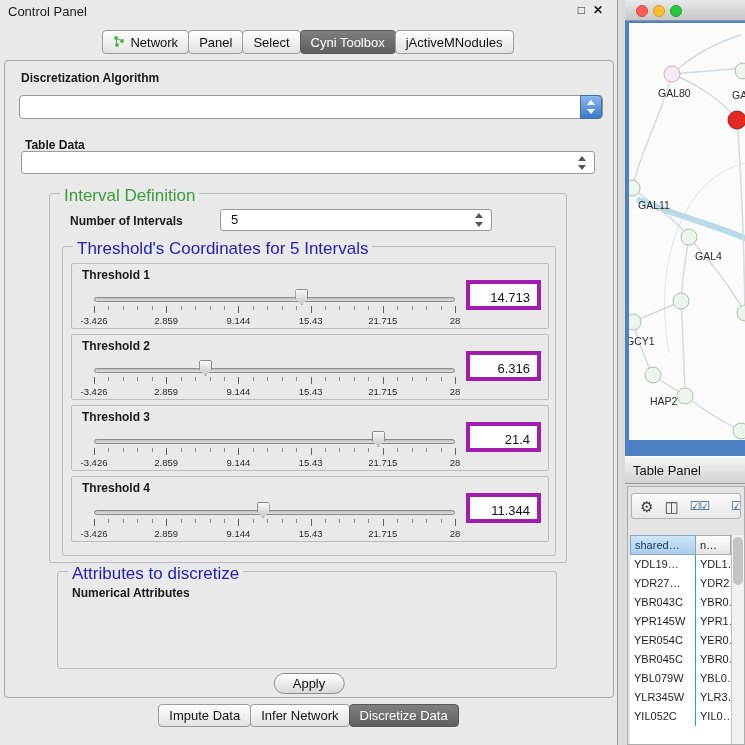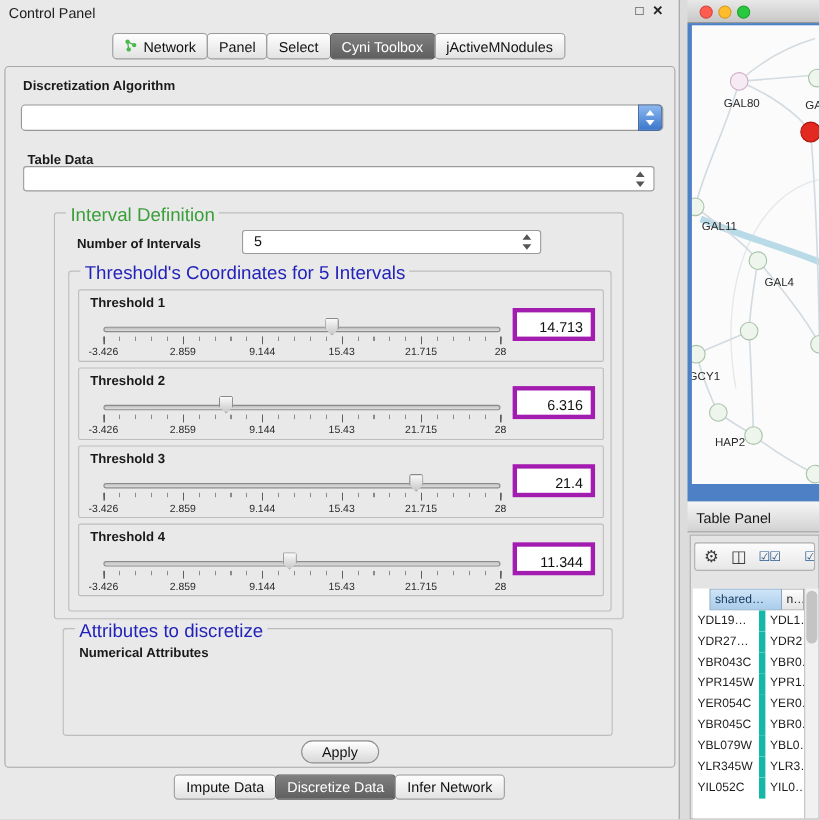--- a/index.html
+++ b/index.html
@@ -102,29 +102,29 @@
   .tp-header { position:absolute; left:625px; top:456px; width:120px; height:28px; background:linear-gradient(#f5f5f5,#d2d2d2);
                border-top:1px solid #fbfbfb; border-bottom:1px solid #9e9e9e; }
   .tp-header span { position:absolute; left:8px; top:6px; font-size:13px; color:#151515; }
   .tp-body { position:absolute; left:627px; top:486px; width:118px; height:259px; background:#e4e4e4; border:1px solid #adadad; }
   .tp-toolbar { position:absolute; left:3px; top:6px; right:3px; height:26px; background:linear-gradient(#fcfcfc,#e7e7e7);
                 border:1px solid #b1b1b1; border-radius:3px; display:flex; align-items:center; gap:11px; padding:0 8px; overflow:hidden; }
   .ticon { font-size:15px; color:#3c3c3c; line-height:1; }
   .ticon.checks { font-size:12px; letter-spacing:-1px; color:#2a5a8a; }
   .ticon.partial { margin-left:auto; margin-right:-9px; }
   .ttable { position:absolute; left:2px; top:48px; right:13px; bottom:0; background:#fff; overflow:hidden; }
-  .thead { display:flex; height:20px;padding-left:15px; }
+  .thead { display:flex; height:20px; }
   .th { font-size:11px; line-height:19px; padding-left:4px; white-space:nowrap; overflow:hidden; color:#222;
         background:linear-gradient(#fdfdfd,#e4e4e4); border:1px solid #a9a9a9; border-left:none; }
   .th.c0 { width:66px; border-left:1px solid #a9a9a9; }
   .th.c1 { flex:1; }
   .th.selected { background:linear-gradient(#cfe5f7,#aacdeb); border-color:#87a6c2; color:#15395e; }
   .trow { display:flex; height:19px; }
   .tcell { font-size:11px; line-height:19px; padding-left:4px; white-space:nowrap; overflow:hidden; color:#1c1c1c; background:#fff; }
-  .tcell.c0 { width:66px; border-right:6px solid #14b8a6; }
+  .tcell.c0 { width:66px; border-right:1px solid #14b8a6; }
   .tcell.c1 { flex:1; }
   .tp-scrollbar { position:absolute; right:0; top:48px; bottom:0; width:13px; background:#f1f1f1; border-left:1px solid #c2c2c2; }
   .tp-scrollbar .sb-thumb { position:absolute; left:1px; right:1px; top:2px; height:48px; background:#c4c4c4; border-radius:5px; }
 </style>
 </head>
 <body>
 
 <div class="screen">
 
   <div class="control-panel">
@@ -262,25 +262,25 @@
         <div class="attrs-label">Numerical Attributes</div>
       </div>
 
       <div class="apply-btn">Apply</div>
     </div>
 
     <div class="bottom-tabs">
       <div class="tab">
           <span>Impute Data</span>
         </div>
+      <div class="tab">
+          <span>Infer Network</span>
+        </div>
       <div class="tab selected">
           <span>Discretize Data</span>
-        </div>
-      <div class="tab">
-          <span>Infer Network</span>
         </div>
     </div>
   </div>
 
   <div class="net-window">
     <div class="net-titlebar">
       <span class="tl red"></span>
       <span class="tl yellow"></span>
       <span class="tl green"></span>
     </div>

